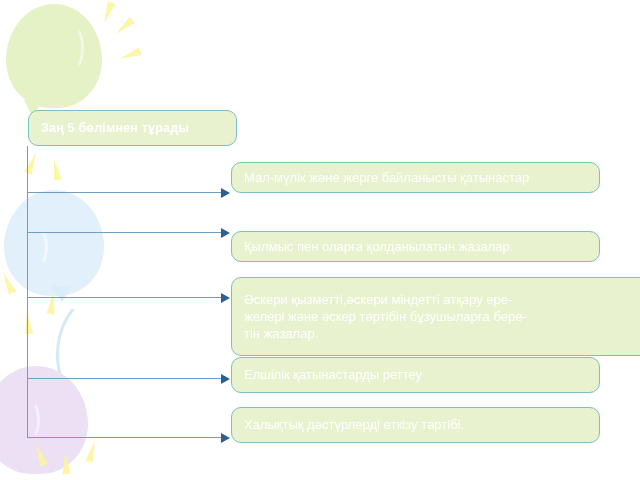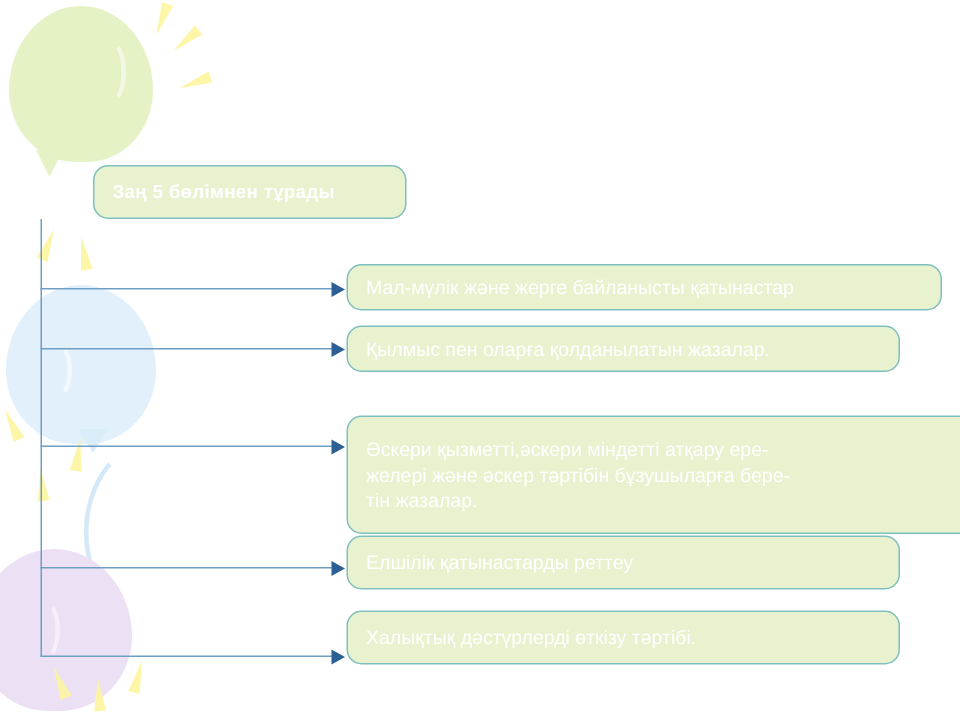--- a/index.html
+++ b/index.html
@@ -134,23 +134,23 @@
     line-height: 1.32;
   }
   .node-title {
     font-weight: bold;
     font-size: 12.5px;
     letter-spacing: .2px;
   }
   .node-item {
     font-size: 13px;
   }
-  #node-1 { left: 28px;  top: 110px; width: 209px; height: 36px; margin-left: 34px; }
-  #node-2 { left: 231px; top: 176px; width: 397px; height: 31px; }
-  #node-3 { left: 231px; top: 217px; width: 369px; height: 31px; }
+  #node-1 { left: 28px;  top: 110px; width: 209px; height: 36px; }
+  #node-2 { left: 231px; top: 162px; width: 369px; height: 31px; }
+  #node-3 { left: 231px; top: 231px; width: 369px; height: 31px; }
   #node-4 { left: 231px; top: 259px; width: 434px; height: 79px; align-items: center; margin-top: 18px; }
   #node-5 { left: 231px; top: 357px; width: 369px; height: 36px; }
   #node-6 { left: 231px; top: 407px; width: 369px; height: 36px; }
 
   #node-4 .node-item { white-space: pre-line; }
 </style>
 </head>
 <body>
 
 <div id="slide">

